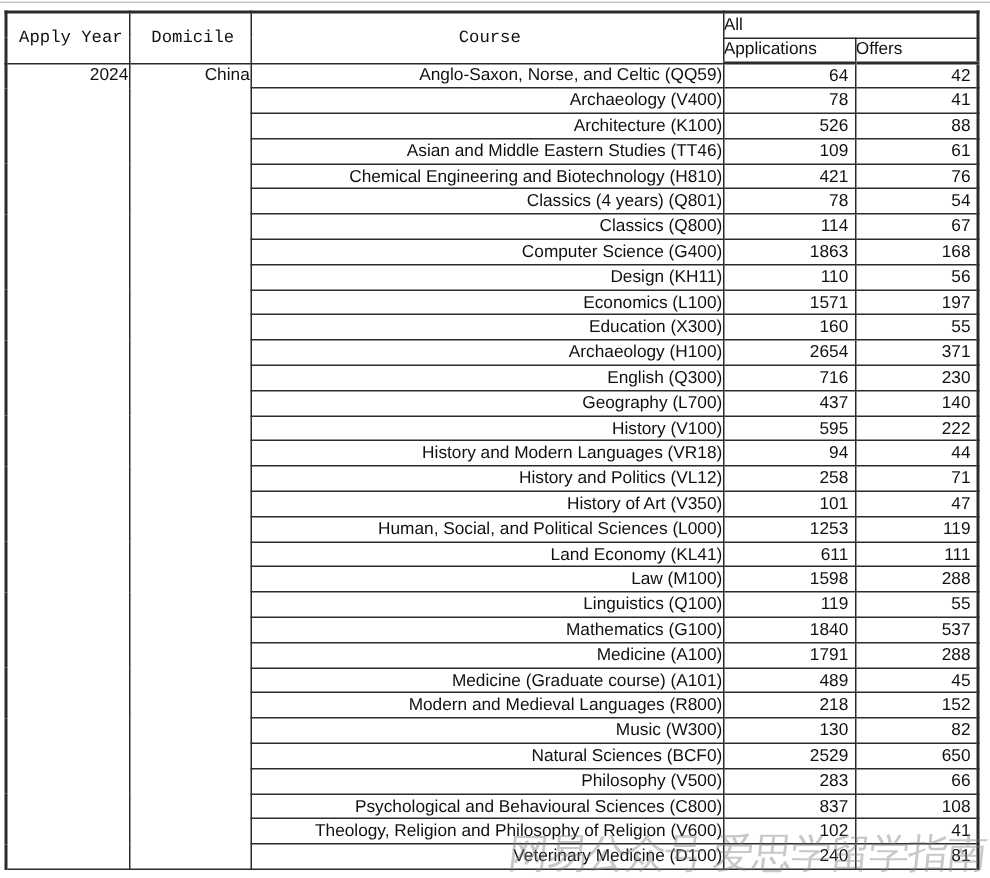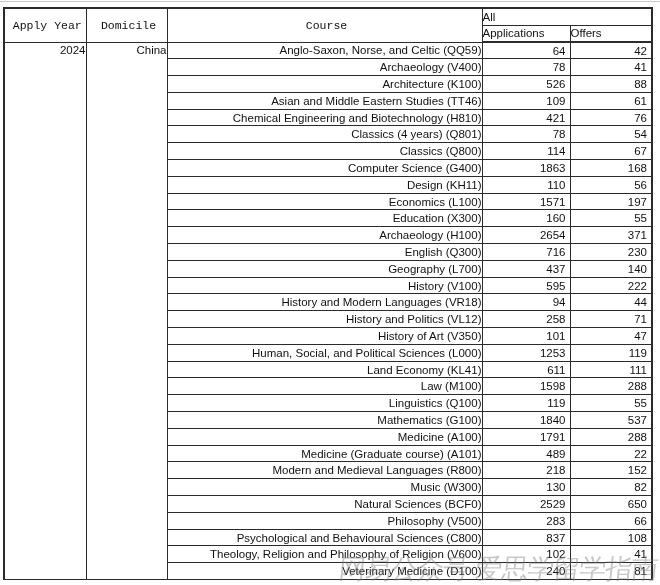--- a/index.html
+++ b/index.html
@@ -224,21 +224,21 @@
           <td class="num">537</td>
         </tr>
         <tr>
           <td class="course">Medicine (A100)</td>
           <td class="num">1791</td>
           <td class="num">288</td>
         </tr>
         <tr>
           <td class="course">Medicine (Graduate course) (A101)</td>
           <td class="num">489</td>
-          <td class="num">22</td>
+          <td class="num">45</td>
         </tr>
         <tr>
           <td class="course">Modern and Medieval Languages (R800)</td>
           <td class="num">218</td>
           <td class="num">152</td>
         </tr>
         <tr>
           <td class="course">Music (W300)</td>
           <td class="num">130</td>
           <td class="num">82</td>

